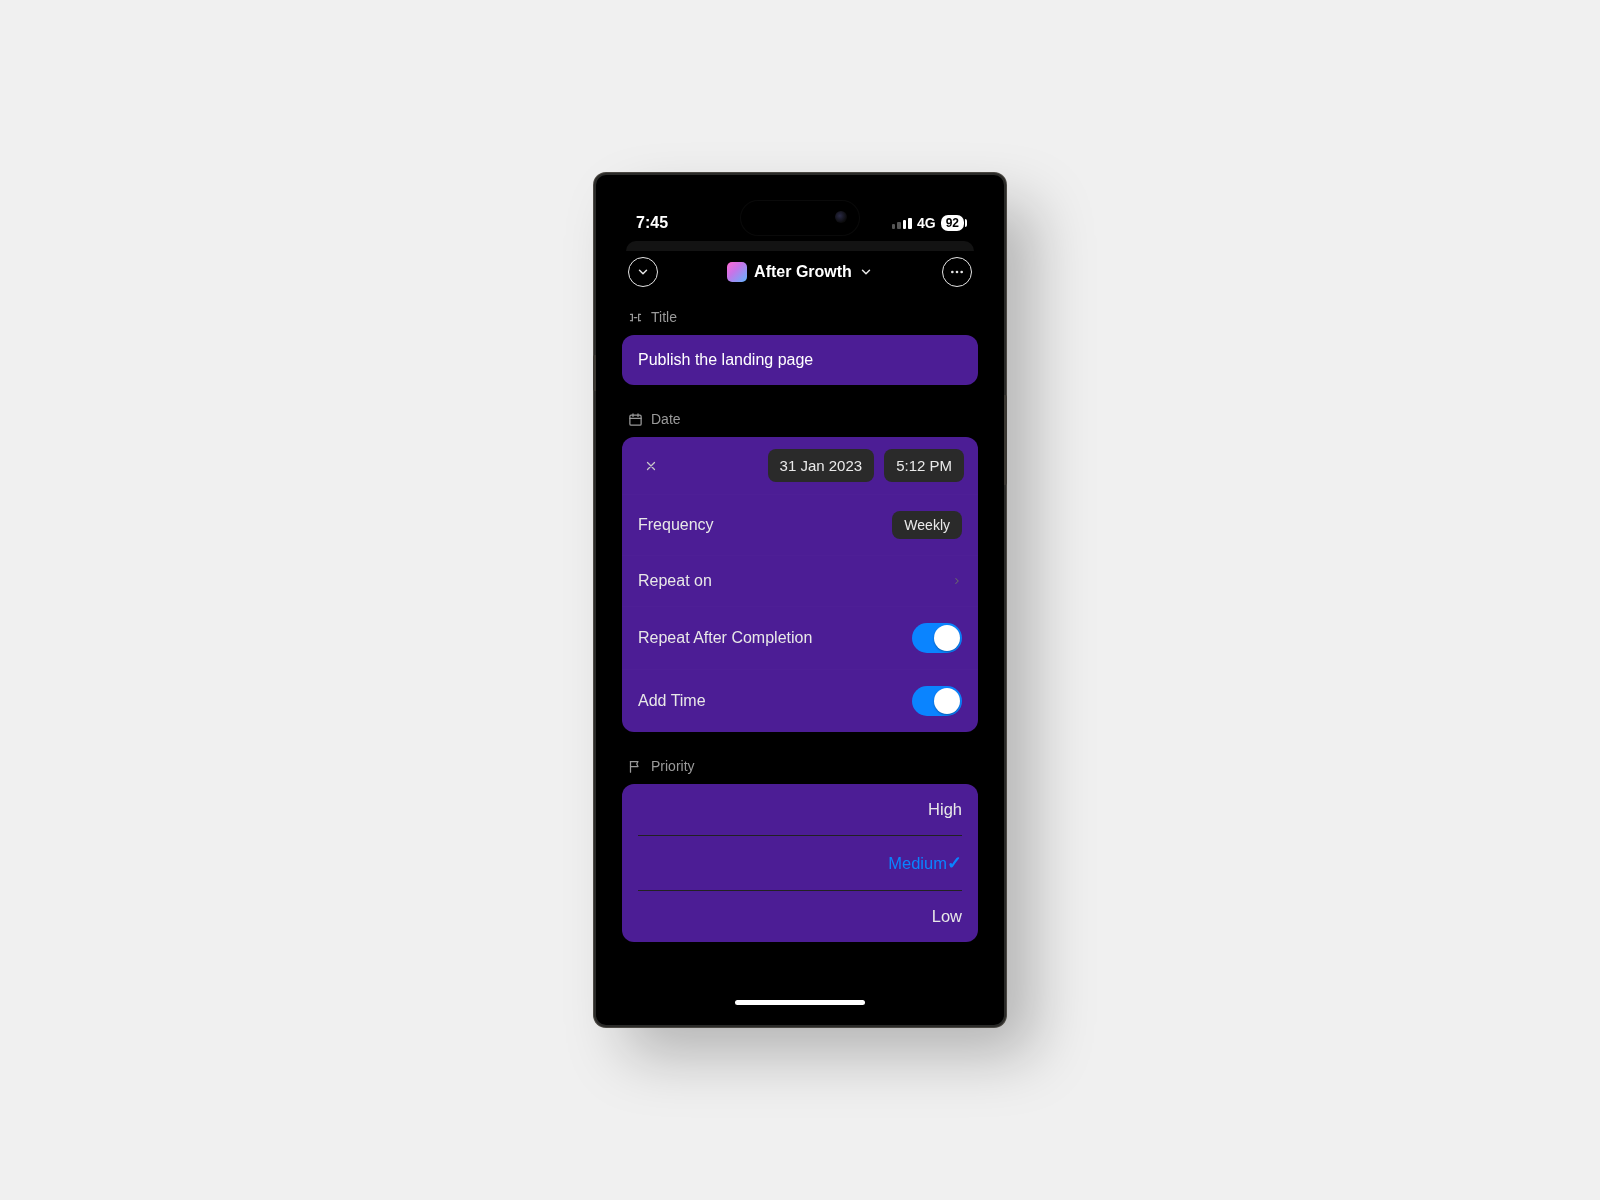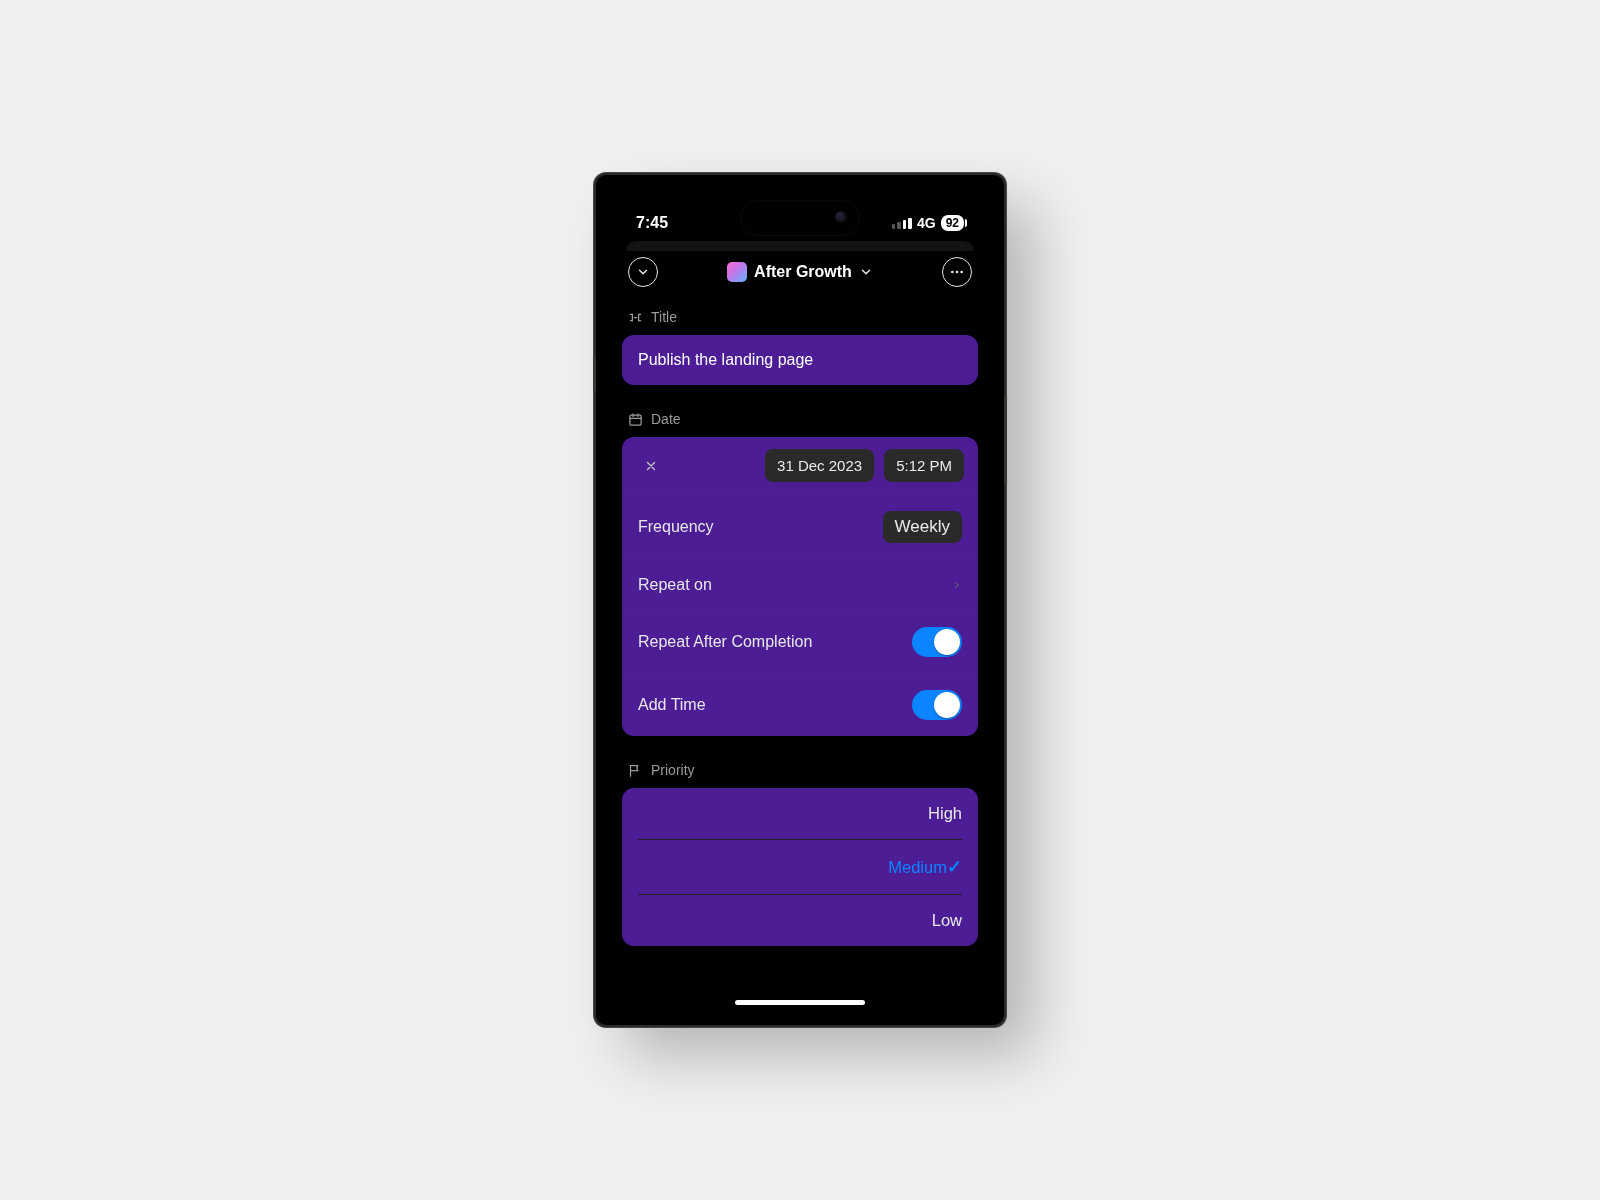--- a/index.html
+++ b/index.html
@@ -197,21 +197,21 @@
     font-size:16px;
     color:#e8e8e8;
   }
   .row + .row,
   .date-row + .row { border-top: 1px solid rgba(255,255,255,0.01); }
 
   .pill {
     background:#2a2a2a;
     padding: 6px 12px;
     border-radius:8px;
-    font-size:17px;
+    font-size:14px;
     color:#eaeaea;
   }
 
   .chev { color:#6a6a6a; }
 
   
   .toggle {
     width:50px; height:30px;
     border-radius:15px;
     background:#0a84ff;
@@ -308,21 +308,21 @@
         <span>Date</span>
       </div>
       <div class="card">
         <div class="date-row">
           <div class="close-x">
             <svg width="14" height="14" viewBox="0 0 24 24" fill="none" stroke="currentColor" stroke-width="2.2" stroke-linecap="round">
                 <path d="M18 6 6 18M6 6l12 12"></path>
               </svg>
           </div>
           <div class="spacer"></div>
-          <div class="chip">31 Dec 2023</div>
+          <div class="chip">31 Jan 2023</div>
           <div class="chip">5:12 PM</div>
         </div>
         <div class="row">
           <span>Frequency</span>
           <span class="pill">Weekly</span>
         </div>
         <div class="row">
           <span>Repeat on</span>
           <span class="chev">
             <svg width="10" height="14" viewBox="0 0 24 24" fill="none" stroke="currentColor" stroke-width="2.5" stroke-linecap="round" stroke-linejoin="round">

